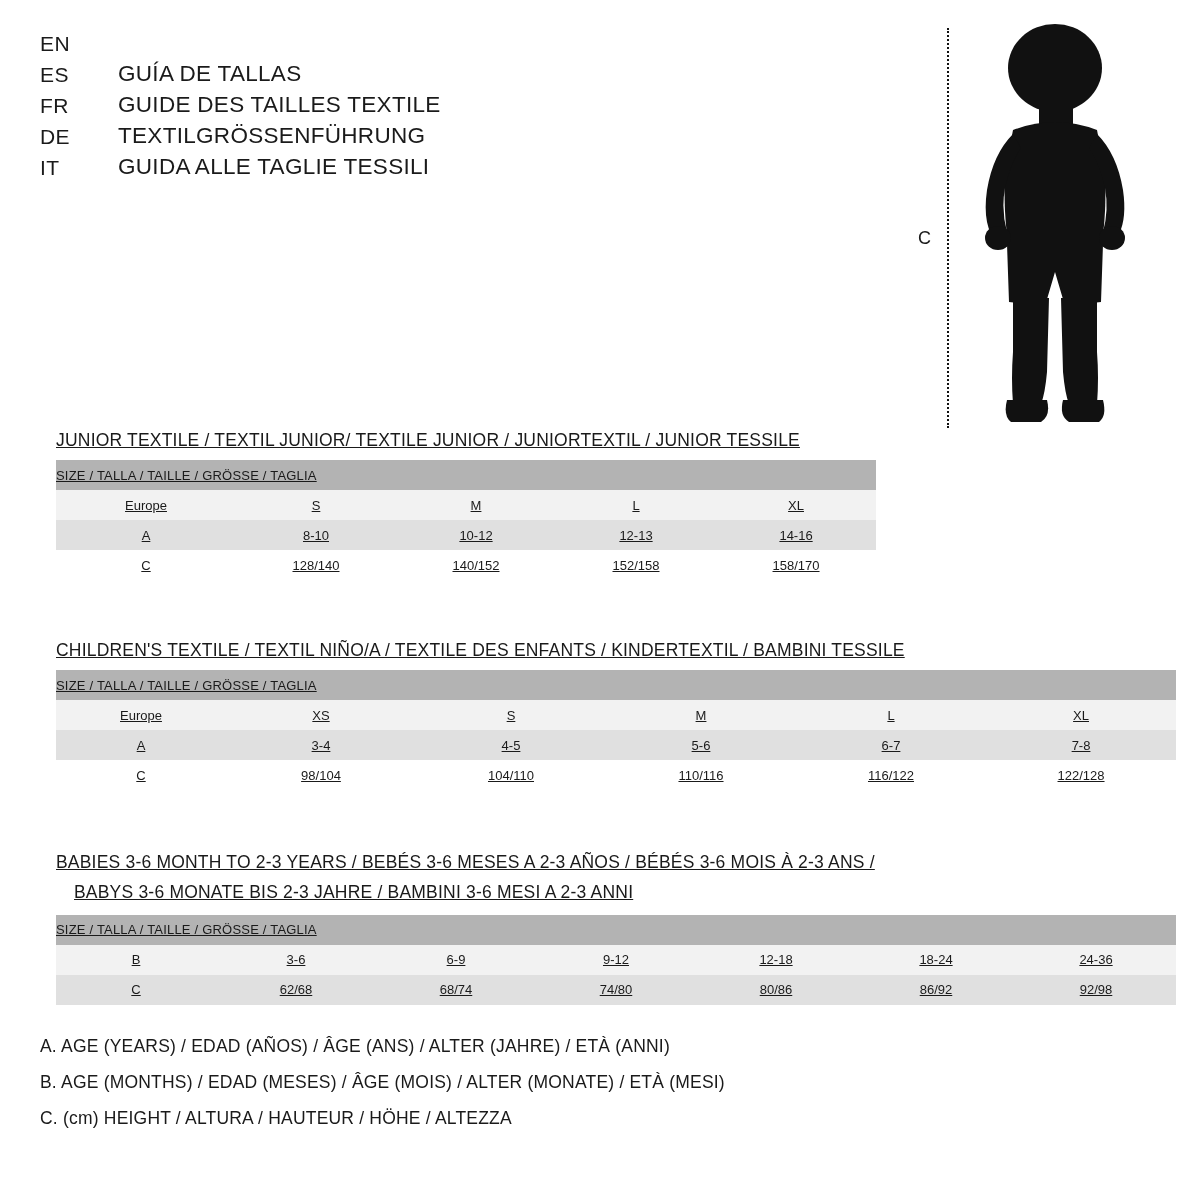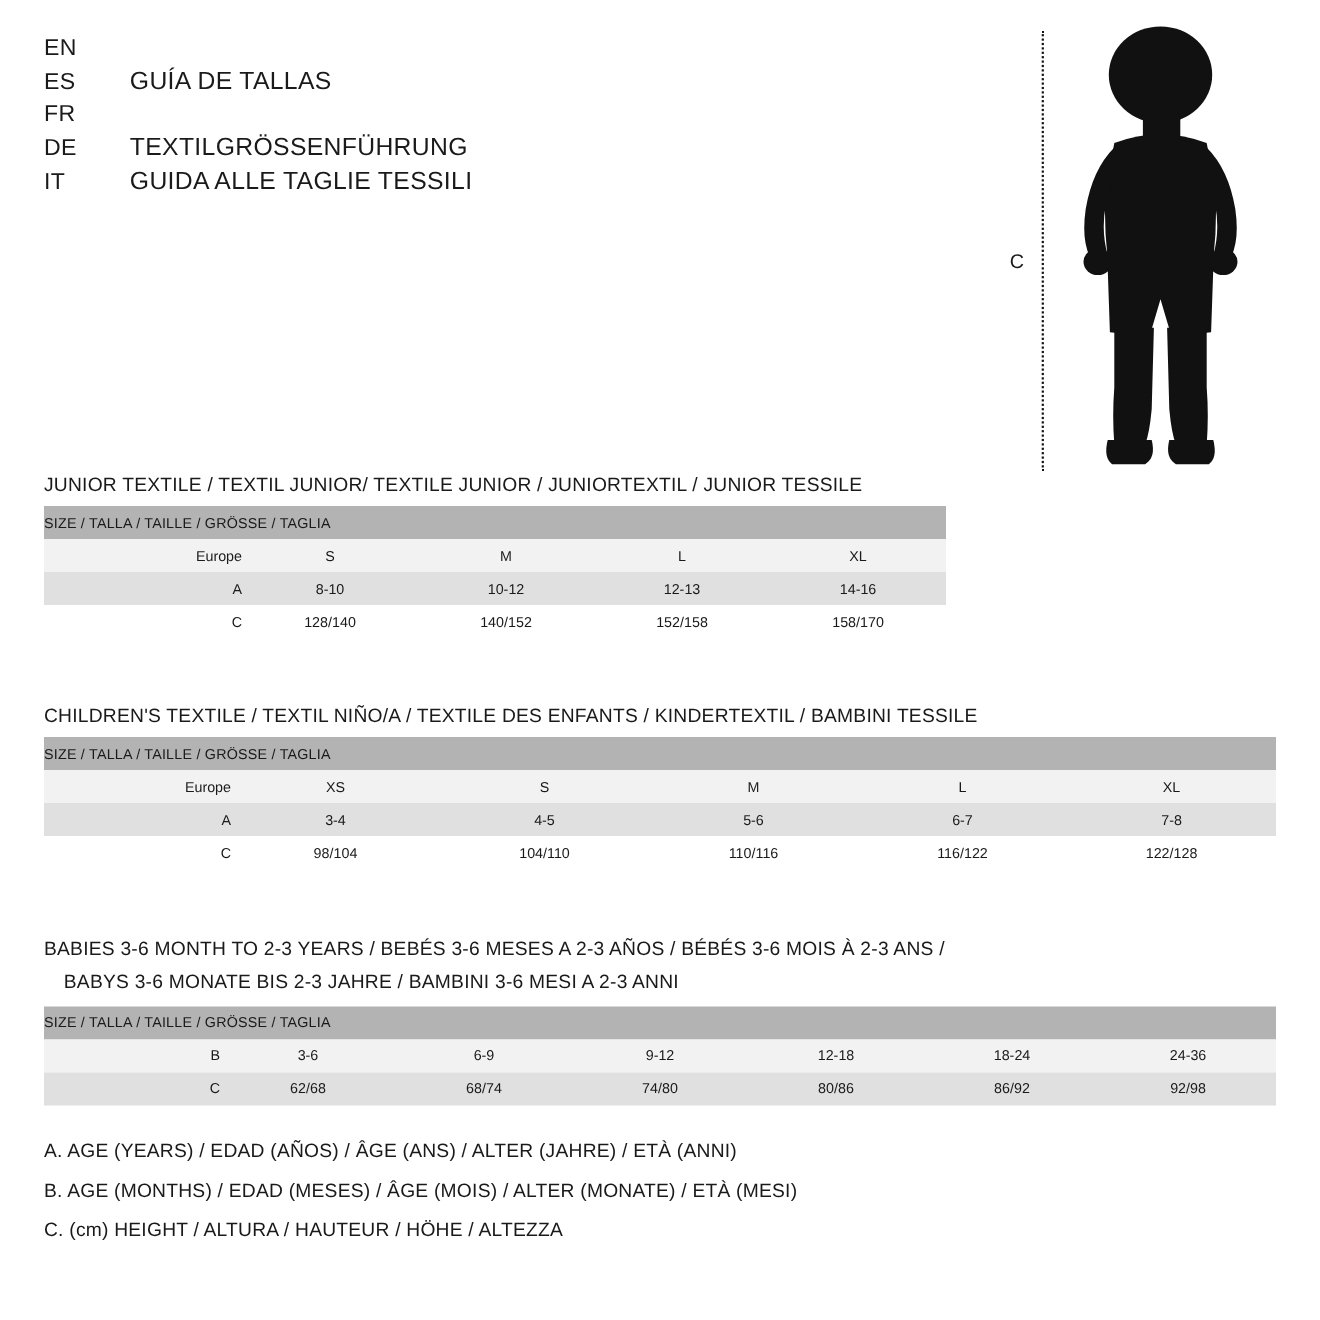--- a/index.html
+++ b/index.html
@@ -69,22 +69,23 @@
     position: absolute;
     left: 55px;
     top: 12px;
     width: 200px;
     height: 410px;
   }
 
   
   .section {
     position: absolute;
-    left: 40px;
+    left: 56px;
     width: 1120px;
+    text-decoration: underline;
   }
   .section-title {
     font-size: 17.5px;
     letter-spacing: 0.2px;
     color: #1a1a1a;
     margin-bottom: 9px;
     white-space: nowrap;
   }
   .section-title.two-line { line-height: 1.45; }
 
@@ -102,21 +103,21 @@
   }
   .row-head td {
     background: #b3b3b3;
     font-size: 16px;
     padding-left: 8px;
     letter-spacing: 0.2px;
   }
   .row-light td { background: #f2f2f2; }
   .row-mid td   { background: #e0e0e0; }
   .row-white td { background: #ffffff; }
-  .cell-label { padding-left: 8px; text-align: right; }
+  .cell-label { padding-left: 8px; text-align: center; }
   .cell-val { text-align: center; }
 
   
   #tbl-junior { width: 820px; }
   #tbl-children { width: 1120px; }
   #tbl-babies { width: 1120px; }
 
   
   .legend {
     position: absolute;
@@ -138,20 +139,21 @@
 <div class="header">
   <div class="hdr-row">
     <span class="hdr-lang">EN</span>
   </div>
   <div class="hdr-row">
     <span class="hdr-lang">ES</span>
     <span class="hdr-text">GUÍA DE TALLAS</span>
   </div>
   <div class="hdr-row">
     <span class="hdr-lang">FR</span>
+    <span class="hdr-text">GUIDE DES TAILLES TEXTILE</span>
   </div>
   <div class="hdr-row">
     <span class="hdr-lang">DE</span>
     <span class="hdr-text">TEXTILGRÖSSENFÜHRUNG</span>
   </div>
   <div class="hdr-row">
     <span class="hdr-lang">IT</span>
     <span class="hdr-text">GUIDA ALLE TAGLIE TESSILI</span>
   </div>
 </div>

